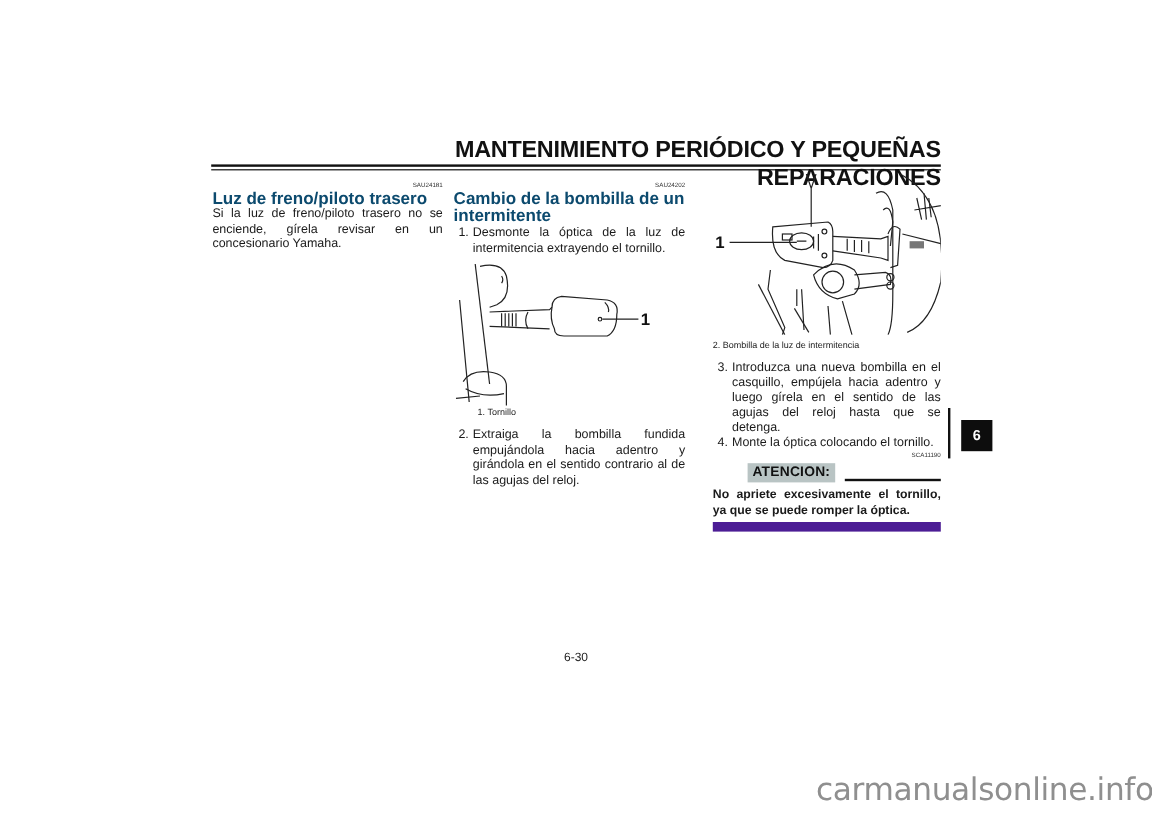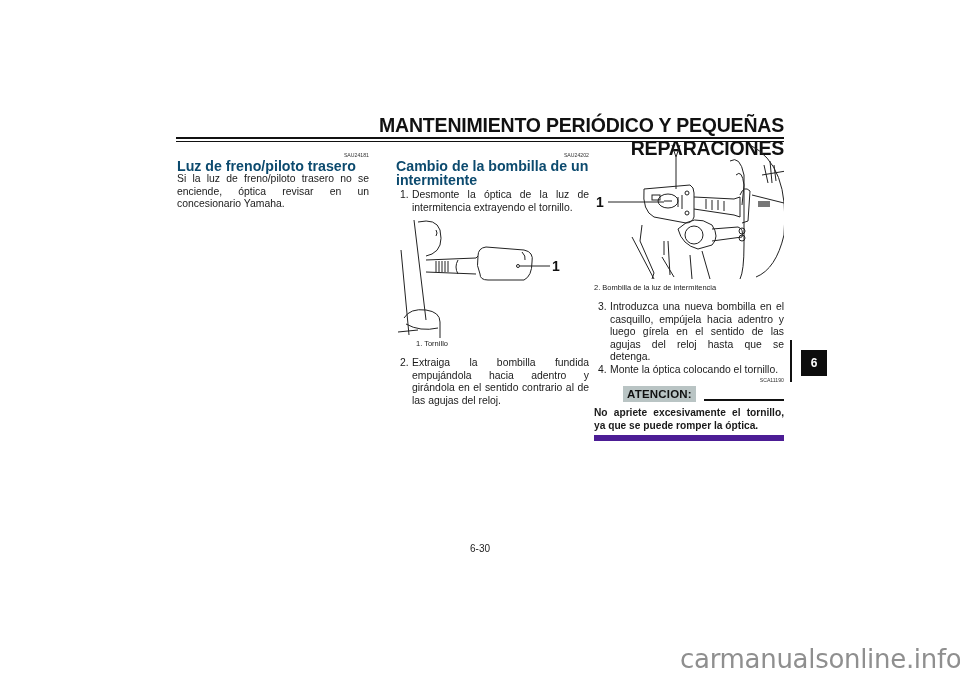--- a/index.html
+++ b/index.html
@@ -10,41 +10,41 @@
     .page-title {
       position: absolute; left: 254px; top: 114px; width: 530px; text-align: right;
       font-family: "Liberation Sans", sans-serif; font-weight: bold; font-size: 19.5px; letter-spacing: -0.2px;
       color: #111;
     }
     .rule-top { position: absolute; left: 176px; top: 137px; width: 608px; height: 2px; background: #111; }
     .rule-bot { position: absolute; left: 176px; top: 141px; width: 608px; height: 1px; background: #111; }
 
     .col { position: absolute; font-size: 10.4px; line-height: 12.6px; }
     .col-1 { left: 177px; top: 152px; width: 192px; }
-    .col-2 { left: 396px; top: 152px; width: 193px; }
+    .col-2 { left: 378px; top: 152px; width: 193px; }
     .col-3 { left: 594px; top: 145px; width: 190px; }
 
     .code { text-align: right; font-size: 5.2px; line-height: 7px; color: #333; }
     h2 { margin: 0; font-weight: bold; font-size: 14.2px; line-height: 14px; color: #0c4a6e; }
     p { margin: 0; text-align: justify; }
 
     ol.steps { list-style: none; margin: 0; padding: 0; }
     ol.steps li { position: relative; padding-left: 16px; text-align: justify; }
     ol.steps li .num { position: absolute; left: 4px; top: 0; }
 
     .figure { position: relative; }
     .caption { font-size: 7.5px; line-height: 9px; color: #222; }
 
     .notice-head { display: flex; align-items: flex-end; margin-top: 2px; padding-left: 29px; }
     .notice-label {
       background: #b9c4c4; color: #111; font-weight: bold; font-size: 11.5px; line-height: 15px;
       padding: 1px 4px 0 4px; letter-spacing: 0.2px;
     }
     .notice-line { flex: 1; height: 1.5px; background: #111; margin-left: 8px; margin-bottom: 1px; }
-    .notice-body { font-weight: bold; font-size: 10.2px; line-height: 13px; text-align: justify; padding-top: 4px; padding-bottom: 3px; border-bottom: 6px solid #4c1d95; }
+    .notice-body { font-weight: bold; font-size: 10.2px; line-height: 13px; text-align: justify; padding-top: 4px; padding-bottom: 3px; border-bottom: 8px solid #4c1d95; }
 
     .tab {
       position: absolute; left: 801px; top: 350px; width: 26px; height: 26px; background: #0d0d0d;
       color: #fff; font-weight: bold; font-size: 12px; display: flex; align-items: center; justify-content: center;
     }
     .side-rule { position: absolute; left: 790px; top: 340px; width: 2px; height: 42px; background: #111; }
 
     .page-number { position: absolute; left: 447px; top: 543px; width: 66px; text-align: center; font-size: 10px; color: #222; }
 
     .watermark {
@@ -56,21 +56,21 @@
 </head>
 <body>
 
 <div class="page-title">MANTENIMIENTO PERIÓDICO Y PEQUEÑAS REPARACIONES</div>
 <div class="rule-top"></div>
 <div class="rule-bot"></div>
 
 <div class="col col-1">
   <div class="code">SAU24181</div>
   <h2>Luz de freno/piloto trasero</h2>
-  <p>Si la luz de freno/piloto trasero no se enciende, óptica revisar en un concesionario Yamaha.</p>
+  <p>Si la luz de freno/piloto trasero no se enciende, gírela revisar en un concesionario Yamaha.</p>
 </div>
 
 <div class="col col-2">
   <div class="code">SAU24202</div>
   <h2>Cambio de la bombilla de un intermitente</h2>
   <ol class="steps" style="margin-top:2px;">
     <li>
       <span class="num">1.</span>
       <span>Desmonte la óptica de la luz de intermitencia extrayendo el tornillo.</span>
     </li>

